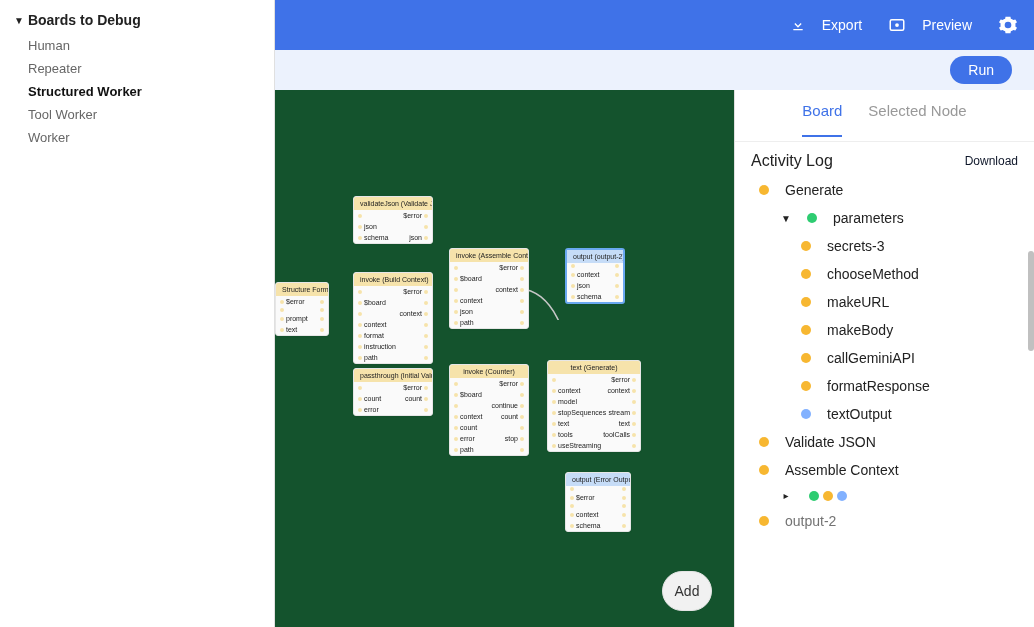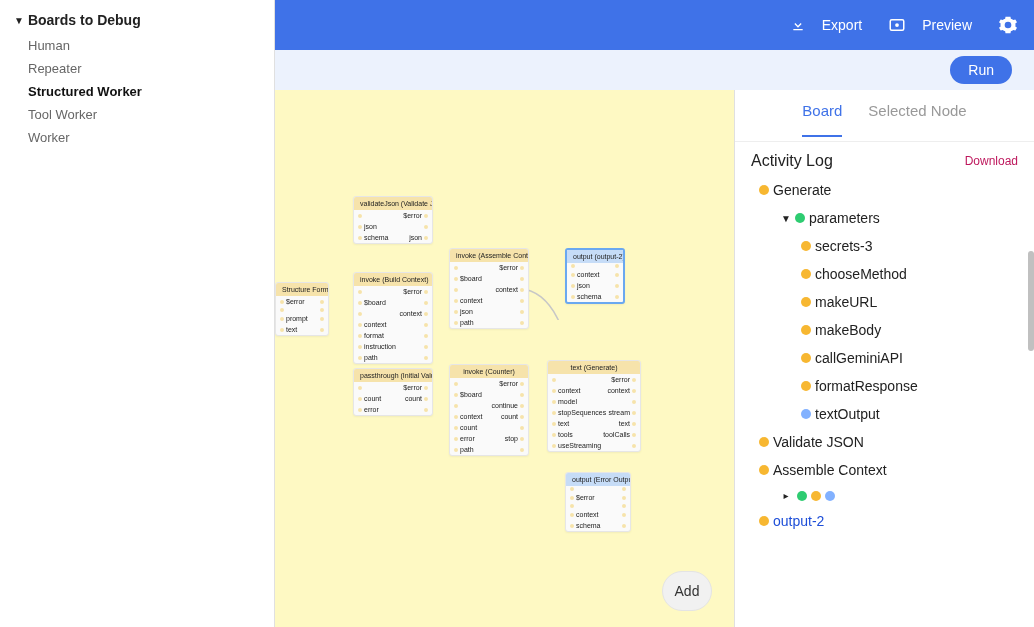--- a/index.html
+++ b/index.html
@@ -22,34 +22,34 @@
   .topbar { height:50px; background:#3f72e8; display:flex; align-items:center; justify-content:flex-end; gap:26px; padding-right:16px; color:white; font-size:14px;}
   .topbar .btn { display:flex; align-items:center; gap:16px; cursor:pointer; font-weight:500;}
   .topbar svg { fill:white; }
   
   
   .subbar { height:40px; background:#ecf2fd; display:flex; align-items:center; justify-content:flex-end; padding-right:22px;}
   .run-btn { background:#3f72e8; color:white; border:none; border-radius:18px; padding:6px 18px; font-size:14px; font-weight:500; cursor:pointer;}
   
   
   .workspace { flex:1; display:flex; min-height:0; }
-  .canvas { flex:1; position:relative; background:#fef9c3; overflow:hidden; }
+  .canvas { flex:1; position:relative; background:#14532d; overflow:hidden; }
   .right-panel { width:300px; border-left:1px solid #e0e0e0; background:#fff; display:flex; flex-direction:column; }
   
   
   .rp-tabs { display:flex; justify-content:center; gap:26px; padding:12px 0 4px; border-bottom:1px solid #eee;}
   .rp-tab { font-size:15px; color:#999; padding-bottom:16px; cursor:pointer; border-bottom:2px solid transparent;}
   .rp-tab.active { color:#3f72e8; border-bottom-color:#3f72e8; font-weight:500;}
   
   .rp-header { display:flex; justify-content:space-between; align-items:center; padding:10px 16px 4px;}
   .rp-header h3 { font-size:16px; font-weight:500;}
-  .rp-header .download { font-size:12px; color:#be185d; cursor:pointer;}
+  .rp-header .download { font-size:12px; color:#0f172a; cursor:pointer;}
   
   .activity-log { flex:1; overflow-y:auto; padding:2px 8px 12px 24px; font-size:14px;}
-  .log-row { display:flex; align-items:center; gap:4px; padding:6px 0;}
+  .log-row { display:flex; align-items:center; gap:16px; padding:6px 0;}
   .log-row.sub { padding-left:22px;}
   .log-row.sub2 { padding-left:42px;}
   .log-caret { font-size:10px; width:10px; text-align:center;}
   .log-dot { width:10px; height:10px; border-radius:50%; flex-shrink:0;}
   .yellow { background:#f7b731;}
   .green { background:#2ecc71;}
   .blue { background:#82b1ff;}
   .log-label { }
   .input-box { border:1px solid #ccc; border-radius:6px; padding:4px 10px; font-size:13px; color:#777; margin-left:40px; margin-bottom:6px;}
   .mini-dots { display:flex; gap:4px; margin-left:2px;}
@@ -690,21 +690,21 @@
             <div class="log-row sub">
               <span class="log-caret">▸</span>
               <div class="mini-dots">
                 <div class="log-dot green"></div>
                 <div class="log-dot yellow"></div>
                 <div class="log-dot blue"></div>
               </div>
             </div>
             <div class="log-row">
               <div class="log-dot yellow"></div>
-              <span class="log-label" style="color: #1d4ed8;">output-2</span>
+              <span class="log-label" style="color: #737373;">output-2</span>
             </div>
           </div>
       </div>
     </div>
 
   </div>
 
   <div class="scrollbar"></div>
 </div>
 

